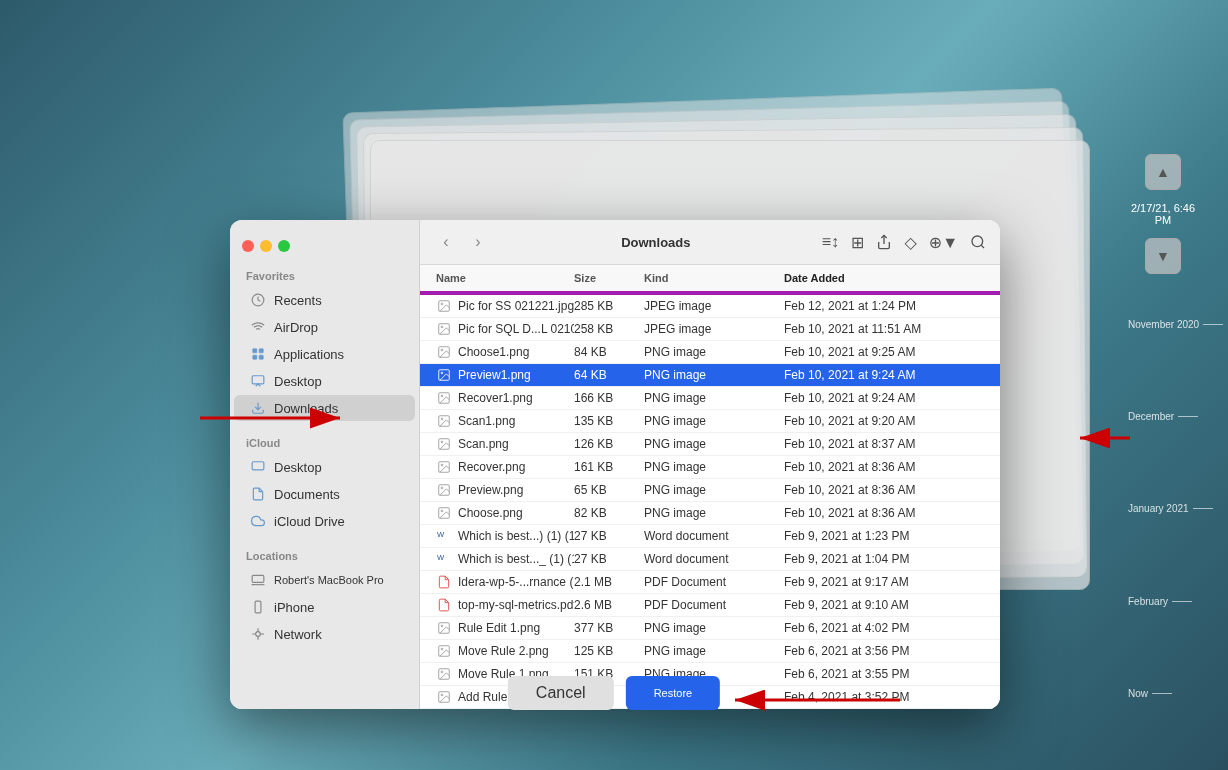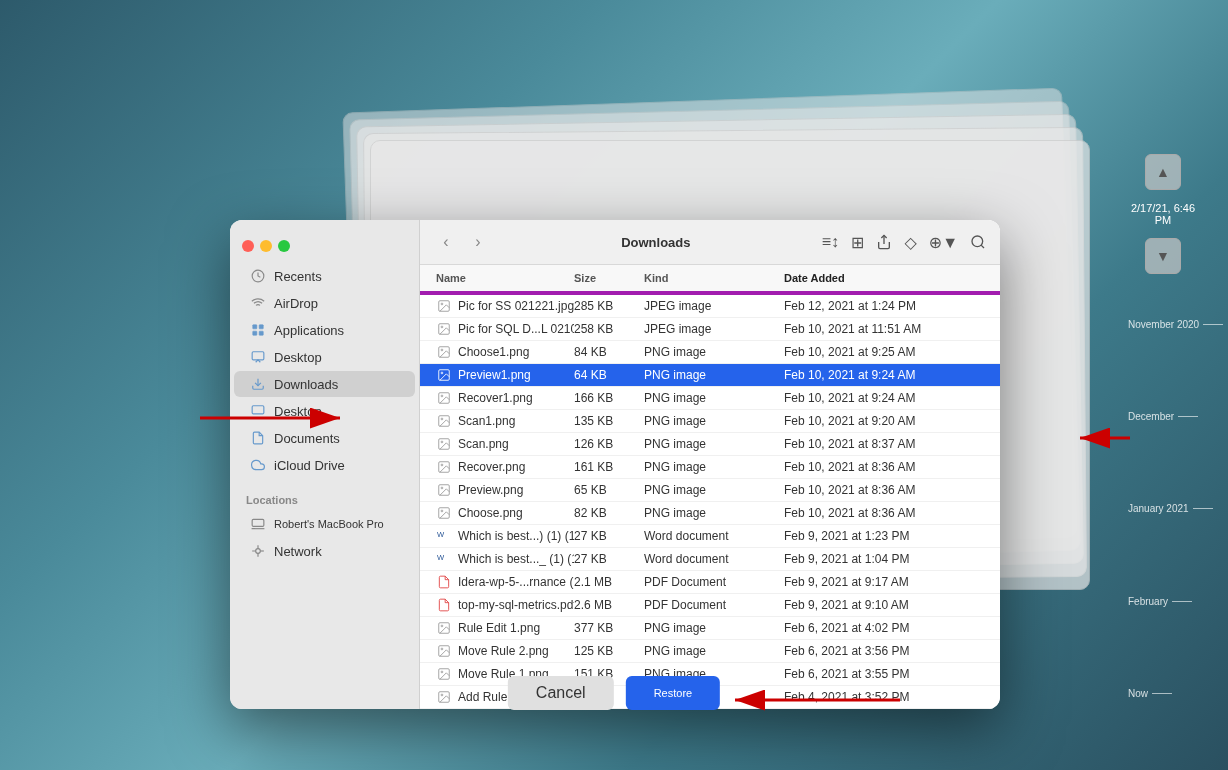--- a/index.html
+++ b/index.html
@@ -343,20 +343,21 @@
 
 <div class="finder-window">
 
   <div class="sidebar">
     <div class="window-controls" style="padding: 8px 12px 10px;">
       <button class="wc-btn wc-close"></button>
       <button class="wc-btn wc-min"></button>
       <button class="wc-btn wc-max"></button>
     </div>
 
+    <div class="sidebar-section-label">Favorites</div>
 
     <div class="sidebar-item">
       <div class="sidebar-item-icon">
         <svg width="14" height="14" viewBox="0 0 24 24" fill="none" stroke="#8a8a8a" stroke-width="2">
           <circle cx="12" cy="12" r="10"></circle>
             <polyline points="12 6 12 12 16 14"></polyline>
         </svg>
       </div>
       <span>Recents</span>
     </div>
@@ -396,20 +397,21 @@
       <div class="sidebar-item-icon">
         <svg width="14" height="14" viewBox="0 0 24 24" fill="none" stroke="#6699cc" stroke-width="2">
           <path d="M21 15v4a2 2 0 0 1-2 2H5a2 2 0 0 1-2-2v-4"></path>
           <polyline points="7 10 12 15 17 10"></polyline>
             <line x1="12" y1="15" x2="12" y2="3"></line>
         </svg>
       </div>
       <span>Downloads</span>
     </div>
 
+    <div class="sidebar-section-label" style="margin-top:8px;">iCloud</div>
 
     <div class="sidebar-item">
       <div class="sidebar-item-icon">
         <svg width="14" height="14" viewBox="0 0 24 24" fill="none" stroke="#6699cc" stroke-width="2">
           <rect x="2" y="3" width="20" height="14" rx="2"></rect>
         </svg>
       </div>
       <span>Desktop</span>
     </div>
 
@@ -437,20 +439,28 @@
     <div class="sidebar-item">
       <div class="sidebar-item-icon">
         <svg width="14" height="14" viewBox="0 0 24 24" fill="none" stroke="#888" stroke-width="2">
           <rect x="2" y="4" width="20" height="12" rx="2"></rect>
           <path d="M1 20h22"></path>
         </svg>
       </div>
       <span style="font-size:11px;">Robert's MacBook Pro</span>
     </div>
 
+    <div class="sidebar-item">
+      <div class="sidebar-item-icon">
+        <svg width="14" height="14" viewBox="0 0 24 24" fill="none" stroke="#888" stroke-width="2">
+          <rect x="7" y="2" width="10" height="20" rx="2"></rect>
+        </svg>
+      </div>
+      <span>iPhone</span>
+    </div>
 
     <div class="sidebar-item">
       <div class="sidebar-item-icon">
         <svg width="14" height="14" viewBox="0 0 24 24" fill="none" stroke="#888" stroke-width="2">
           <circle cx="12" cy="12" r="4"></circle>
           <line x1="12" y1="2" x2="12" y2="8"></line>
           <line x1="12" y1="16" x2="12" y2="22"></line>
           <line x1="2" y1="12" x2="8" y2="12"></line>
           <line x1="16" y1="12" x2="22" y2="12"></line>
         </svg>

